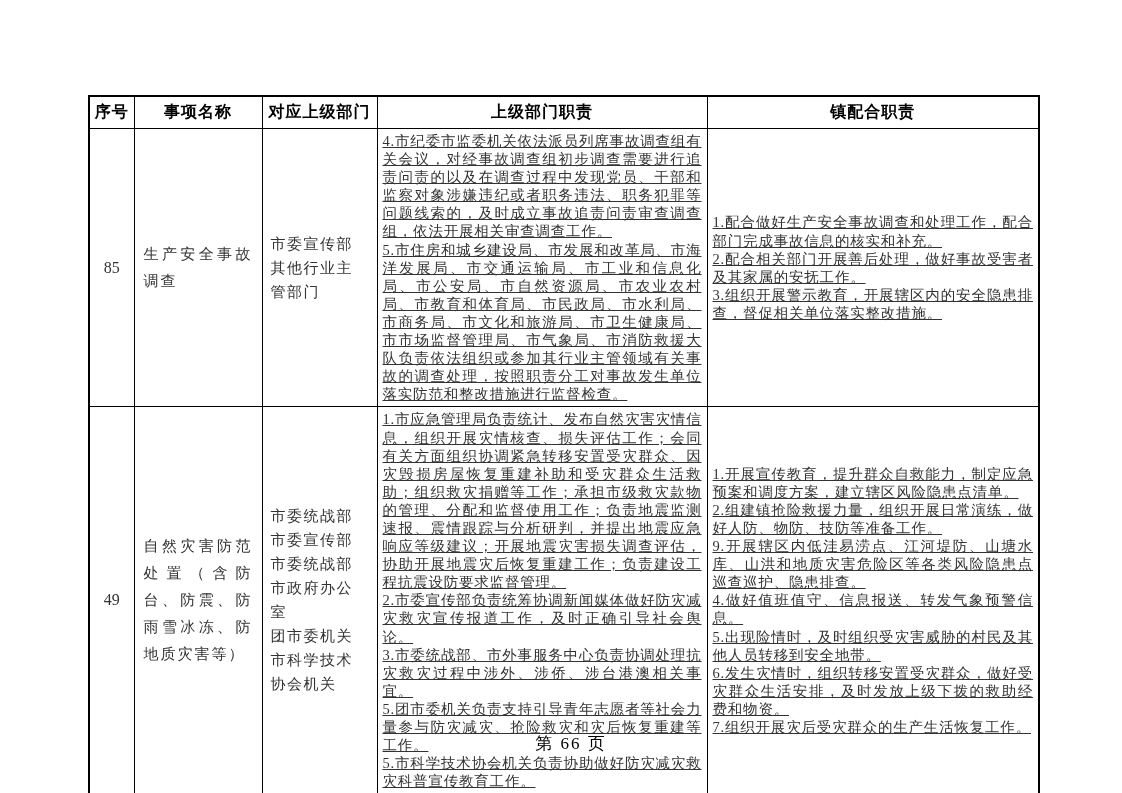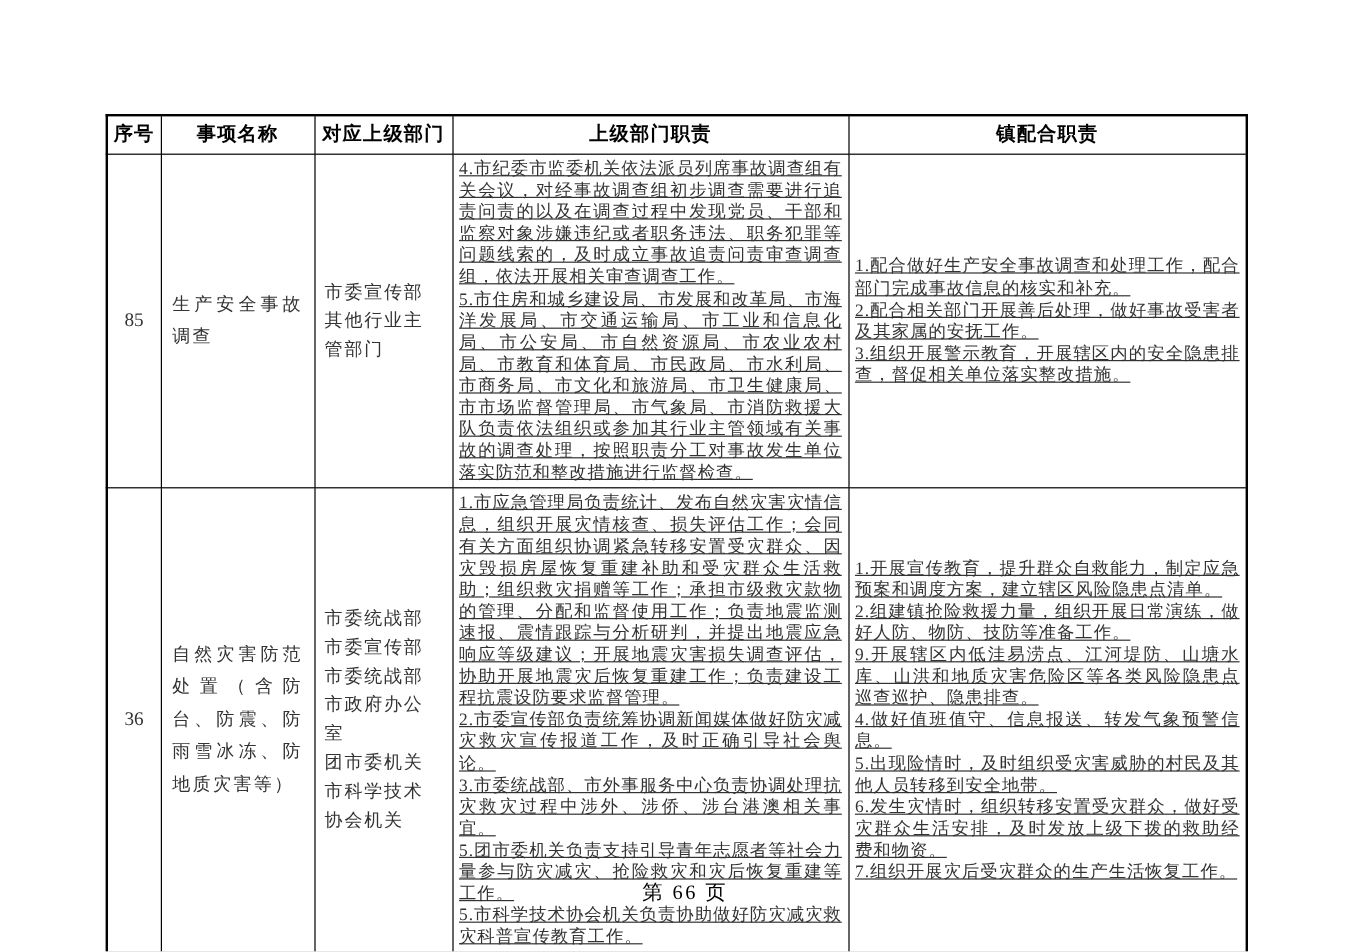--- a/index.html
+++ b/index.html
@@ -122,21 +122,21 @@
           <p>4.市纪委市监委机关依法派员列席事故调查组有关会议，对经事故调查组初步调查需要进行追责问责的以及在调查过程中发现党员、干部和监察对象涉嫌违纪或者职务违法、职务犯罪等问题线索的，及时成立事故追责问责审查调查组，依法开展相关审查调查工作。</p>
           <p>5.市住房和城乡建设局、市发展和改革局、市海洋发展局、市交通运输局、市工业和信息化局、市公安局、市自然资源局、市农业农村局、市教育和体育局、市民政局、市水利局、市商务局、市文化和旅游局、市卫生健康局、市市场监督管理局、市气象局、市消防救援大队负责依法组织或参加其行业主管领域有关事故的调查处理，按照职责分工对事故发生单位落实防范和整改措施进行监督检查。</p>
         </td>
         <td class="duties town">
           <p>1.配合做好生产安全事故调查和处理工作，配合部门完成事故信息的核实和补充。</p>
           <p>2.配合相关部门开展善后处理，做好事故受害者及其家属的安抚工作。</p>
           <p>3.组织开展警示教育，开展辖区内的安全隐患排查，督促相关单位落实整改措施。</p>
         </td>
       </tr>
       <tr style="height:312px;">
-        <td class="num">36</td>
+        <td class="num">49</td>
         <td class="name">自然灾害防范处置（含防台、防震、防雨雪冰冻、防地质灾害等）</td>
         <td class="depts">
           <span class="dept-line">市委统战部</span>
           <span class="dept-line">市委宣传部</span>
           <span class="dept-line">市委统战部</span>
           <span class="dept-line">市政府办公室</span>
           <span class="dept-line">团市委机关</span>
           <span class="dept-line">市科学技术协会机关</span>
         </td>
         <td class="duties">

